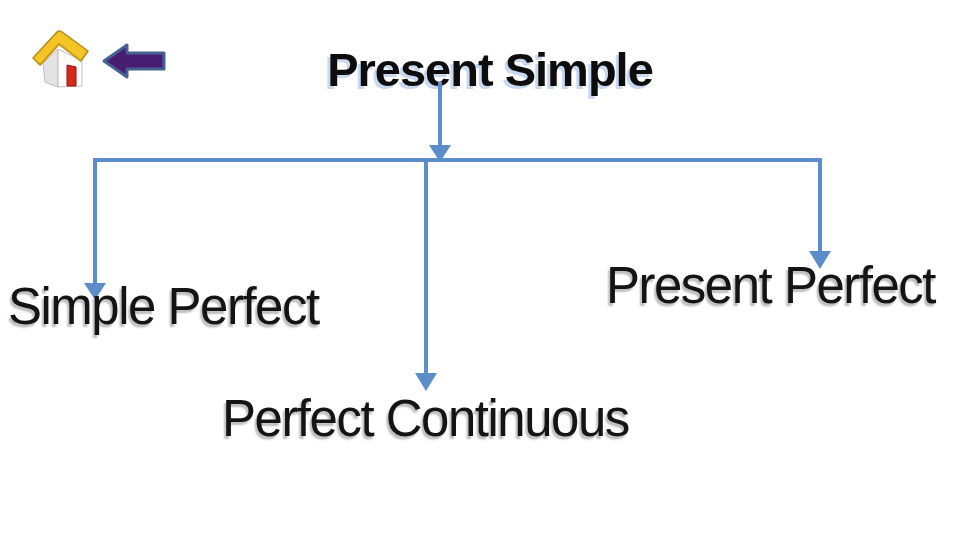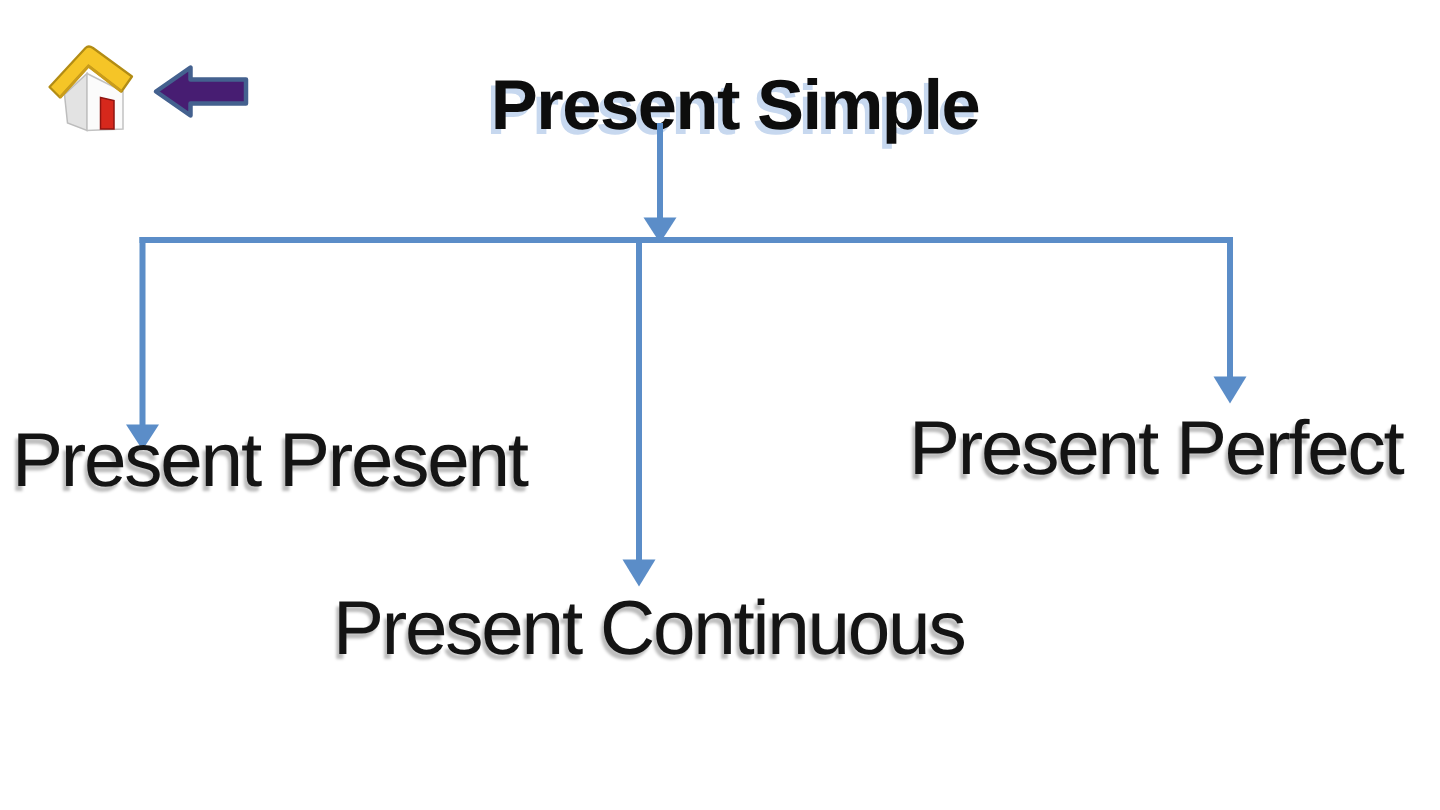--- a/index.html
+++ b/index.html
@@ -27,21 +27,21 @@
     letter-spacing:-1px;
     text-shadow:-3px 3px 0 #c7d8ef;
   }
   .node-label {
     position:absolute;
     font-size:51px; line-height:1; white-space:nowrap;
     color:#141414; letter-spacing:-1.5px;
     text-shadow:-2px 3px 2px #bdbdbd;
   }
   .label-simple     { left:8px;   top:281px; }
-  .label-perfect    { left:606px; top:273px; }
+  .label-perfect    { left:606px; top:260px; }
   .label-continuous { left:222px; top:393px; }
   .connector-layer { position:absolute; left:0; top:0; }
 </style>
 </head>
 <body>
 
 <div class="slide">
 
   <button class="nav-btn home-btn" title="Home">
     <svg width="62" height="70" viewBox="0 0 62 70">
@@ -76,17 +76,17 @@
     <line x1="95" y1="158" x2="95" y2="284" stroke-width="4" stroke="#5b8dc8"></line>
     <polygon points="84,283 106,283 95,300" fill="#5b8dc8"></polygon>
 
     <line x1="426" y1="162" x2="426" y2="374" stroke-width="4" stroke="#5b8dc8"></line>
     <polygon points="415,373 437,373 426,391" fill="#5b8dc8"></polygon>
 
     <line x1="820" y1="158" x2="820" y2="252" stroke-width="4" stroke="#5b8dc8"></line>
     <polygon points="809,251 831,251 820,269" fill="#5b8dc8"></polygon>
   </svg>
 
-  <div class="node-label label-simple">Present Present</div>
+  <div class="node-label label-simple">Simple Perfect</div>
   <div class="node-label label-perfect">Present Perfect</div>
-  <div class="node-label label-continuous">Present Continuous</div>
+  <div class="node-label label-continuous">Perfect Continuous</div>
 
 </div>
 
 </body></html>

